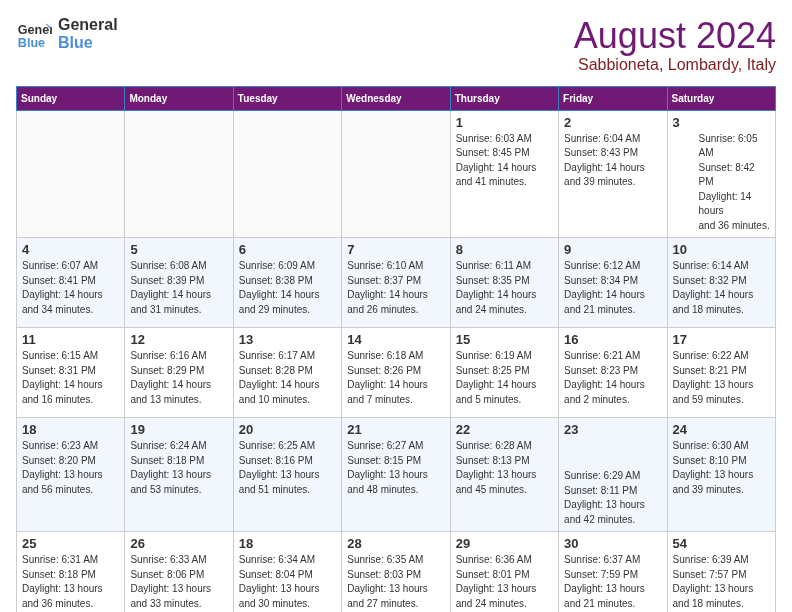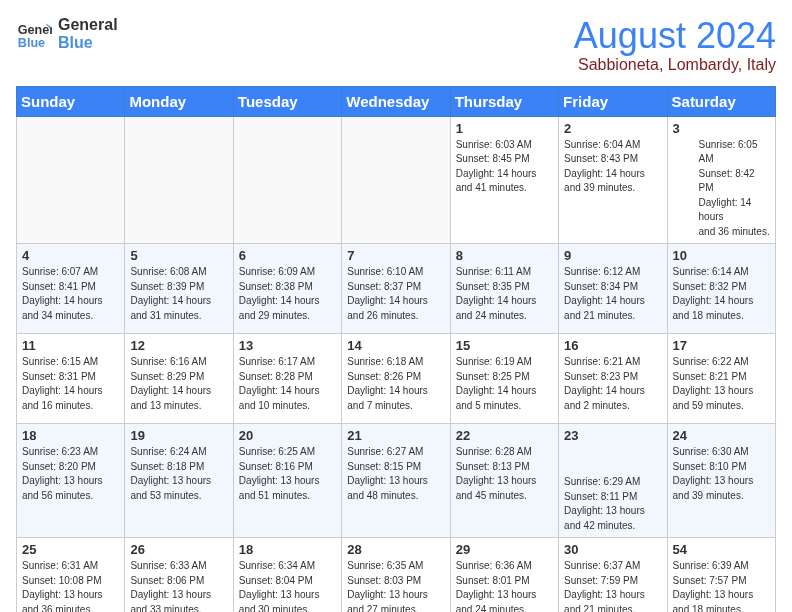--- a/index.html
+++ b/index.html
@@ -24,37 +24,37 @@
     .logo-icon {
       width: 36px;
       height: 36px;
     }
     .title-block {
       text-align: right;
     }
     .title-block h1 {
       font-size: 36px;
       font-weight: normal;
-      color: #3b82f6;
+      color: #701a75;
       line-height: 1.1;
     }
     .title-block h2 {
       font-size: 16px;
       font-weight: normal;
       color: #7f1d1d;
     }
     table {
       width: 100%;
       border-collapse: collapse;
       table-layout: fixed;
     }
     th {
-      background-color: #3b82f6;
+      background-color: #701a75;
       color: #fff;
-      font-size: 15px;
+      font-size: 10px;
       font-weight: bold;
       padding: 6px 4px;
       text-align: left;
       border: 1px solid #3a7fc8;
     }
     td {
       border: 1px solid #ccc;
       vertical-align: top;
       padding: 4px 5px;
       font-size: 10.5px;
@@ -299,21 +299,21 @@
           <div class="day-info" style="white-space: pre-line;">Sunrise: 6:30 AM
 Sunset: 8:10 PM
 Daylight: 13 hours
 and 39 minutes.</div>
         </td>
       </tr>
       <tr>
         <td>
           <span class="day-number">25</span>
           <div class="day-info" style="white-space: pre-line;">Sunrise: 6:31 AM
-Sunset: 10:08 PM
+Sunset: 8:18 PM
 Daylight: 13 hours
 and 36 minutes.</div>
         </td>
         <td>
           <span class="day-number">26</span>
           <div class="day-info" style="white-space: pre-line;">Sunrise: 6:33 AM
 Sunset: 8:06 PM
 Daylight: 13 hours
 and 33 minutes.</div>
         </td>

